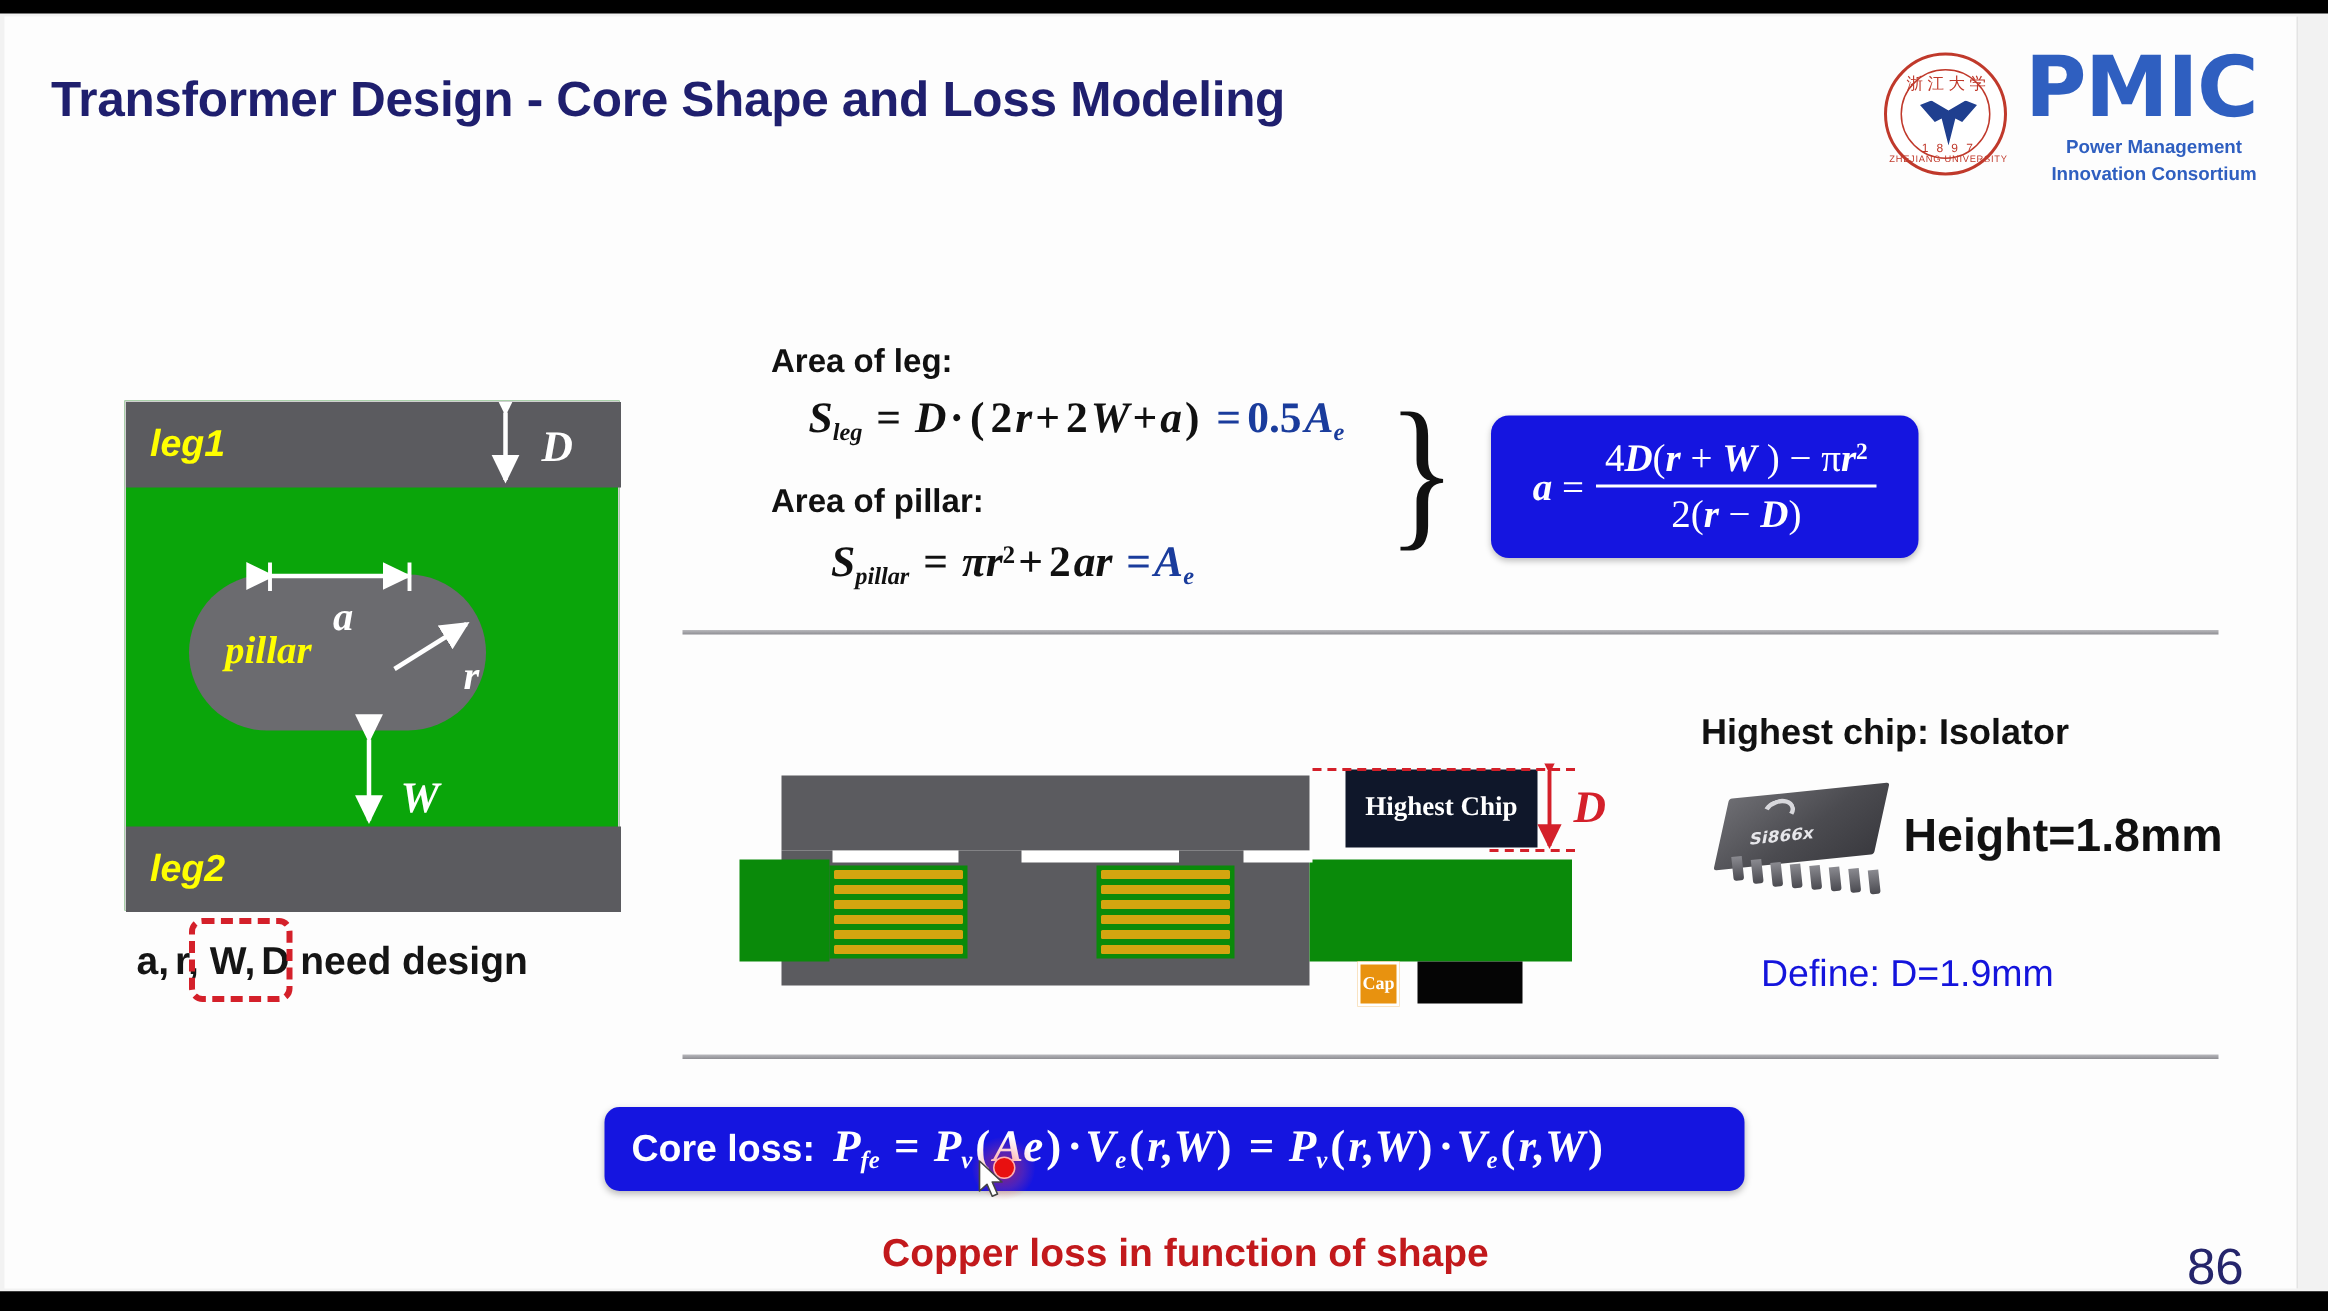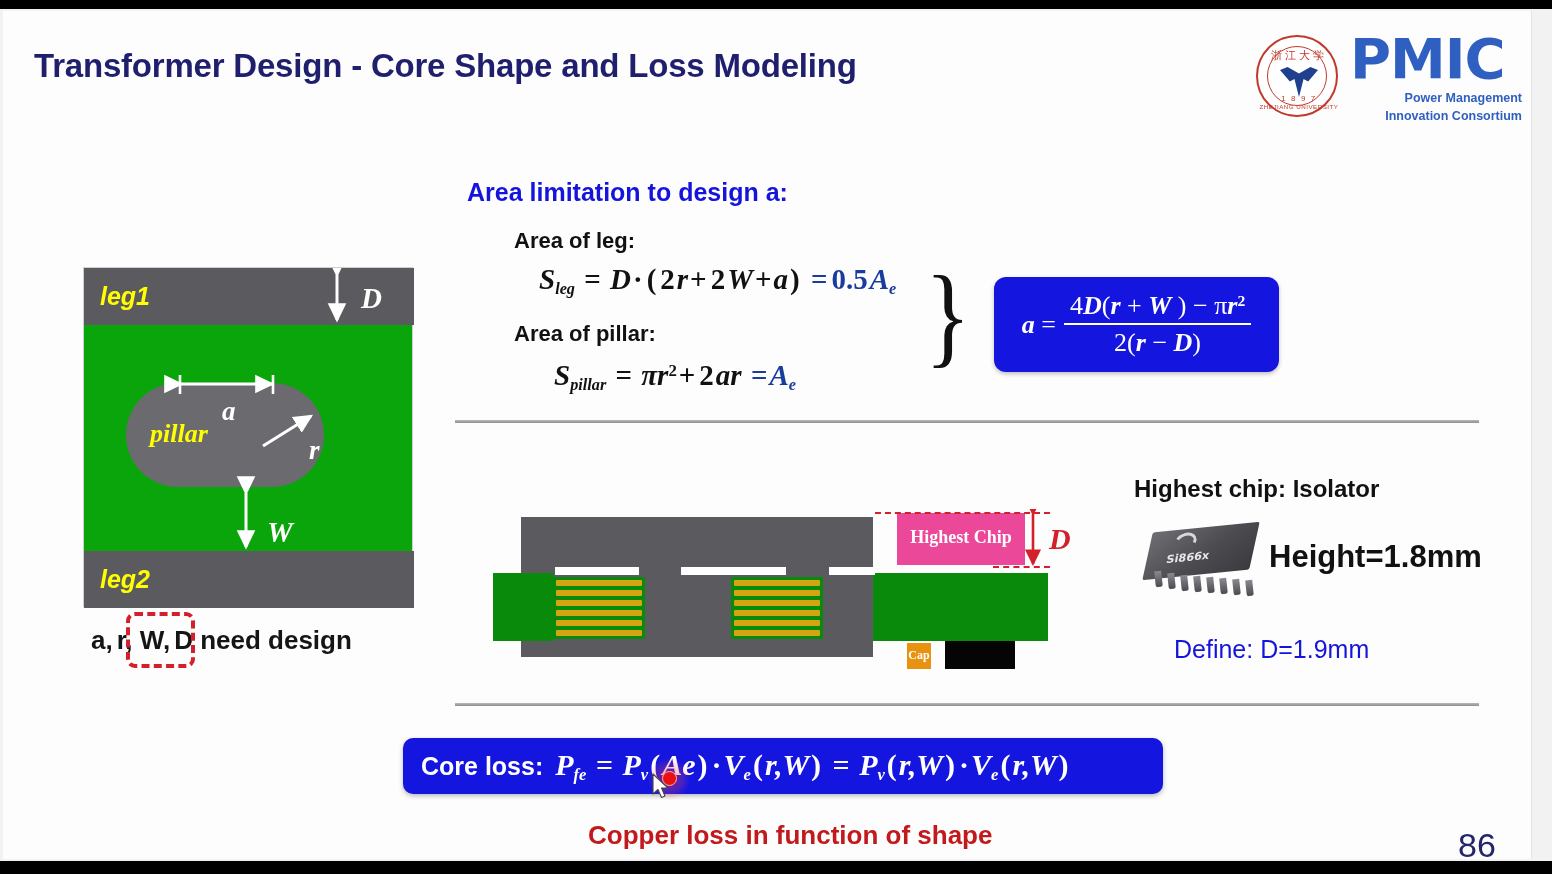--- a/index.html
+++ b/index.html
@@ -69,21 +69,21 @@
     font-size: 6.2px; color: #c0392b; letter-spacing: 0.5px; white-space: nowrap;
   }
 
   .pmic-wordmark {
     position: absolute; left: 94px; top: 2px;
     font-size: 56px; font-weight: bold; color: #2f5fc0;
     letter-spacing: -1px; line-height: 60px;
     font-family: "DejaVu Sans", sans-serif;
   }
   .pmic-sub1, .pmic-sub2 {
-    position: absolute; left: 94px; width: 172px; text-align: right;
+    position: absolute; left: 94px; width: 172px; text-align: center;
     font-size: 12.5px; font-weight: bold; color: #2f5fc0; white-space: nowrap;
   }
   .pmic-sub1 { top: 64px; }
   .pmic-sub2 { top: 82px; }
 
   
   .core-fig {
     position: absolute; left: 80px; top: 256px;
     width: 330px; height: 340px;
     background: #0aa50a;
@@ -215,21 +215,21 @@
     position: absolute; width: 92px; height: 62px;
     background: #0a8a0a; padding: 3px 3px;
     display: flex; flex-direction: column; justify-content: space-between;
   }
   .winding .trace { height: 6px; background: #d4a510; border-radius: 1px; }
   .w-left  { left: 60px;  top: 66px; }
   .w-right { left: 238px; top: 66px; }
 
   .chip-box {
     position: absolute; left: 404px; top: 2px;
-    width: 128px; height: 52px; background: #ec4899;
+    width: 128px; height: 52px; background: #0f172a;
   }
   .chip-box .chip-text {
     position: absolute; left: 0; top: 14px; width: 128px; text-align: center;
     font-family: "Liberation Serif", serif; font-weight: bold;
     font-size: 18px; color: #ffffff; white-space: nowrap;
   }
   .cap-box {
     position: absolute; left: 412px; top: 130px; width: 28px; height: 30px;
     background: #e8920f; border: 2px solid #ffffff;
   }
@@ -391,21 +391,20 @@
       <div class="dim-label lbl-r">r</div>
       <div class="dim-label lbl-W">W</div>
       <div class="dim-label lbl-D">D</div>
     </div>
 
     <div class="design-note">
       <span>a,</span><span class="hl">r, W,</span><span>D need design</span>
     </div>
     <div class="dashed-box"></div>
 
-    <div class="section-head head-area">Area limitation to design a:</div>
     <div class="sub-head sub-leg">Area of leg:</div>
 
     <div class="eq eq-leg">
       <span class="v">S</span><span class="sub">leg</span>
       <span class="op">=</span>
       <span class="v">D</span><span class="op">·</span><span class="op">(</span><span class="op">2</span><span class="v">r</span><span class="op">+</span><span class="op">2</span><span class="v">W</span><span class="op">+</span><span class="v">a</span><span class="op">)</span>
       <span class="op blue">=</span><span class="op blue">0.5</span><span class="v blue">A</span><span class="sub blue">e</span>
     </div>
 
     <div class="sub-head sub-pillar">Area of pillar:</div>

